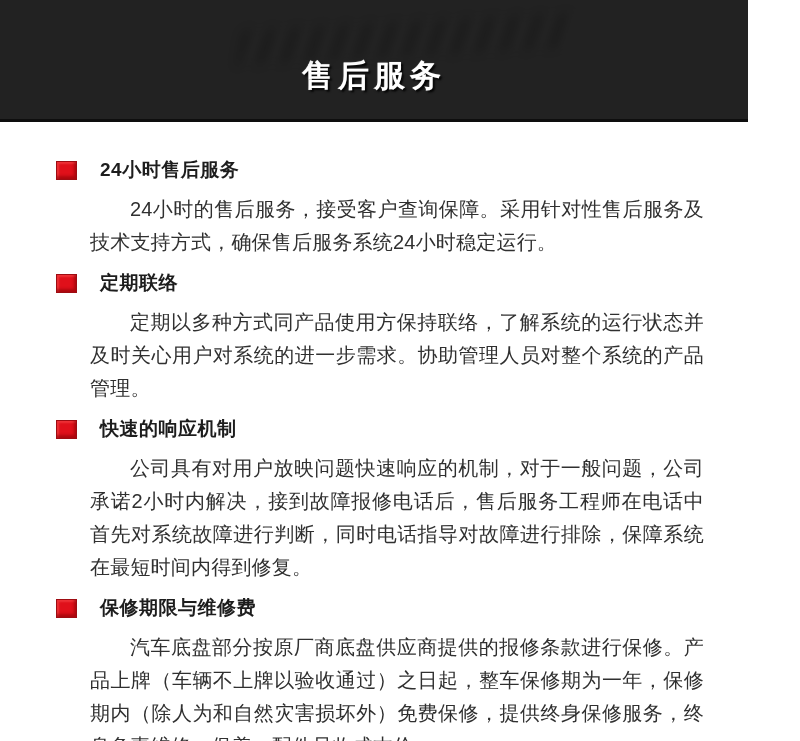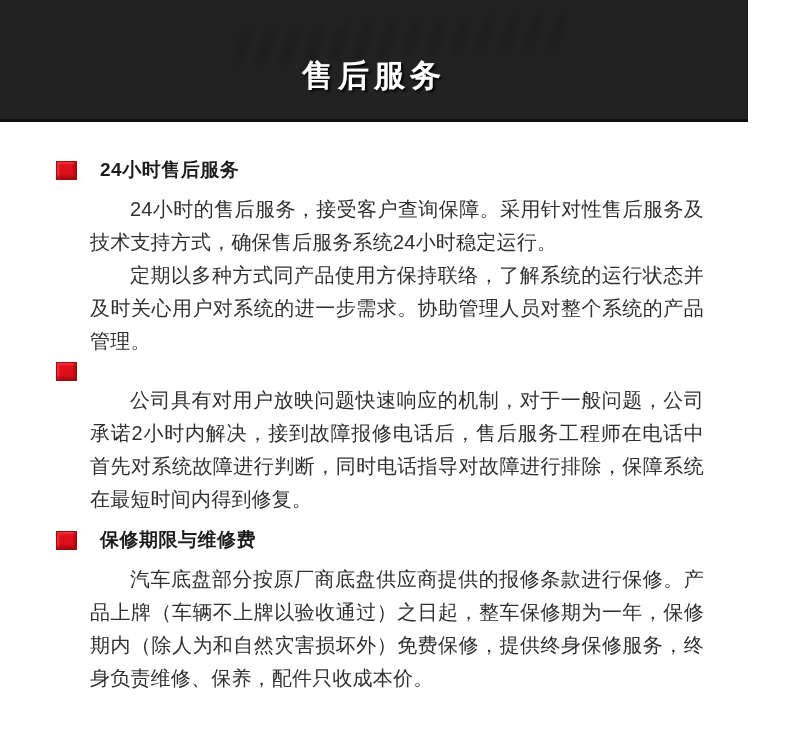--- a/index.html
+++ b/index.html
@@ -99,26 +99,31 @@
 
     <section>
       <div class="sec-head">
         <span class="bullet"></span>
         <h2 class="sec-title">24小时售后服务</h2>
       </div>
       <p class="para">24小时的售后服务，接受客户查询保障。采用针对性售后服务及技术支持方式，确保售后服务系统24小时稳定运行。</p>
     </section>
 
     <section>
+      <div class="sec-head">
+        <span class="bullet"></span>
+        <h2 class="sec-title">定期联络</h2>
+      </div>
       <p class="para">定期以多种方式同产品使用方保持联络，了解系统的运行状态并及时关心用户对系统的进一步需求。协助管理人员对整个系统的产品管理。</p>
     </section>
 
     <section>
       <div class="sec-head">
         <span class="bullet"></span>
+        <h2 class="sec-title">快速的响应机制</h2>
       </div>
       <p class="para">公司具有对用户放映问题快速响应的机制，对于一般问题，公司承诺2小时内解决，接到故障报修电话后，售后服务工程师在电话中首先对系统故障进行判断，同时电话指导对故障进行排除，保障系统在最短时间内得到修复。</p>
     </section>
 
     <section>
       <div class="sec-head">
         <span class="bullet"></span>
         <h2 class="sec-title">保修期限与维修费</h2>
       </div>
       <p class="para">汽车底盘部分按原厂商底盘供应商提供的报修条款进行保修。产品上牌（车辆不上牌以验收通过）之日起，整车保修期为一年，保修期内（除人为和自然灾害损坏外）免费保修，提供终身保修服务，终身负责维修、保养，配件只收成本价。</p>

